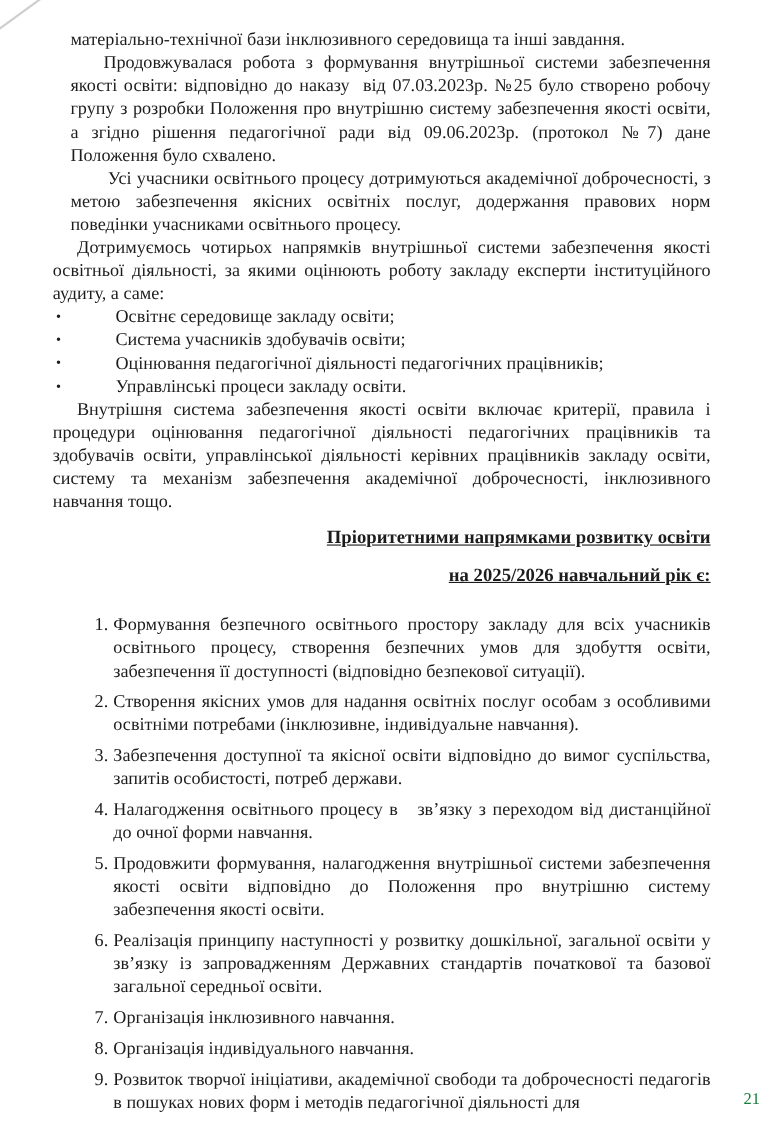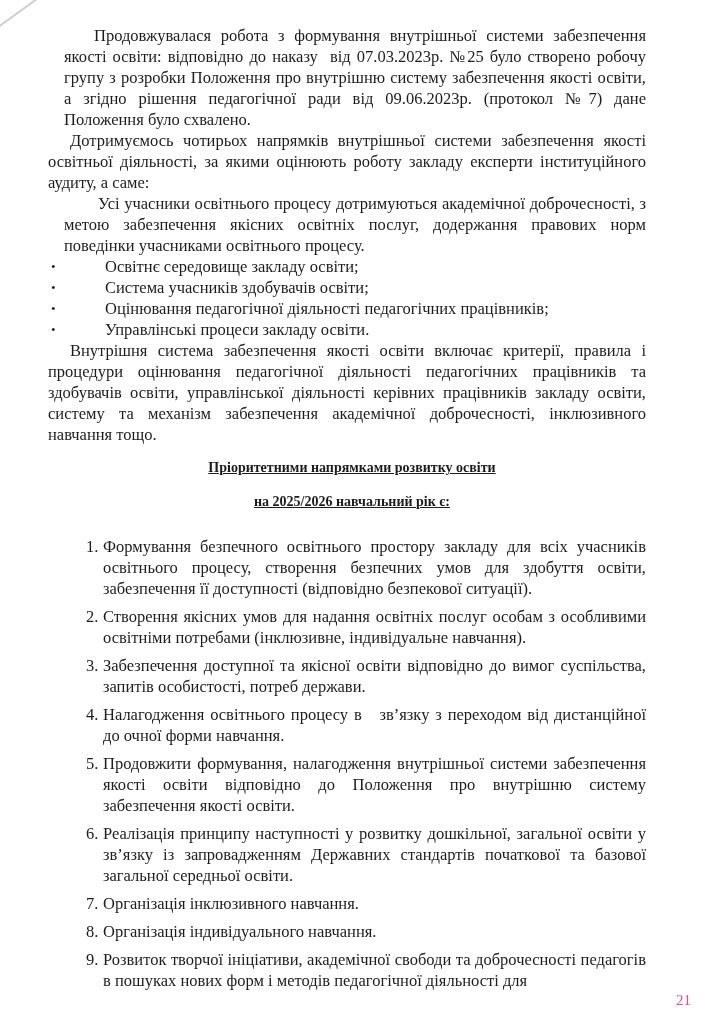--- a/index.html
+++ b/index.html
@@ -37,55 +37,56 @@
     width: 58px;
     font-size: 13px;
     line-height: 21px;
     padding-left: 4px;
     box-sizing: border-box;
   }
   .bullet-row .btext { flex: 1; }
 
   .heading {
     margin: 12px 0 0 0;
-    font-size: 14px;
+    font-size: 17px;
     font-weight: bold;
-    text-align: center;
+    text-align: right;
     text-decoration: underline;
     line-height: 21px;
   }
   .heading.second { margin-top: 13px; margin-bottom: 24px; }
 
   .numlist { margin-left: 28px; margin-top: 10px; }
   .num-item { display: flex; margin-bottom: 7px; }
   .num-item .num { width: 17px; flex: 0 0 17px; }
   .num-item .ntext { flex: 1; text-align: justify; }
 
   .page-number {
     position: absolute;
     right: 21px;
     bottom: 13px;
     font-size: 15px;
-    color: #ec4899;
+    color: #15803d;
   }
 </style>
 </head>
 <body>
 
 <div class="page">
   <div class="scan-artifact"></div>
 
   <div class="content">
 
+    <p class="para m-a ind-none">матеріально-технічної бази інклюзивного середовища та інші завдання.</p>
 
     <p class="para m-a ind-a">Продовжувалася робота з формування внутрішньої системи забезпечення якості освіти: відповідно до наказу &nbsp;від 07.03.2023р. №25 було створено робочу групу з розробки Положення про внутрішню систему забезпечення якості освіти, а згідно рішення педагогічної ради від 09.06.2023р. (протокол №7) дане Положення було схвалено.</p>
 
+    <p class="para m-a ind-b">Усі учасники освітнього процесу дотримуються академічної доброчесності, з метою забезпечення якісних освітніх послуг, додержання правових норм поведінки учасниками освітнього процесу.</p>
+
     <p class="para m-b ind-c">Дотримуємось чотирьох напрямків внутрішньої системи забезпечення якості освітньої діяльності, за якими оцінюють роботу закладу експерти інституційного аудиту, а саме:</p>
-
-    <p class="para m-a ind-b">Усі учасники освітнього процесу дотримуються академічної доброчесності, з метою забезпечення якісних освітніх послуг, додержання правових норм поведінки учасниками освітнього процесу.</p>
 
     <div class="bullets">
       <div class="bullet-row">
         <span class="dot">•</span>
         <span class="btext">Освітнє середовище закладу освіти;</span>
       </div>
       <div class="bullet-row">
         <span class="dot">•</span>
         <span class="btext">Система учасників здобувачів освіти;</span>
       </div>

